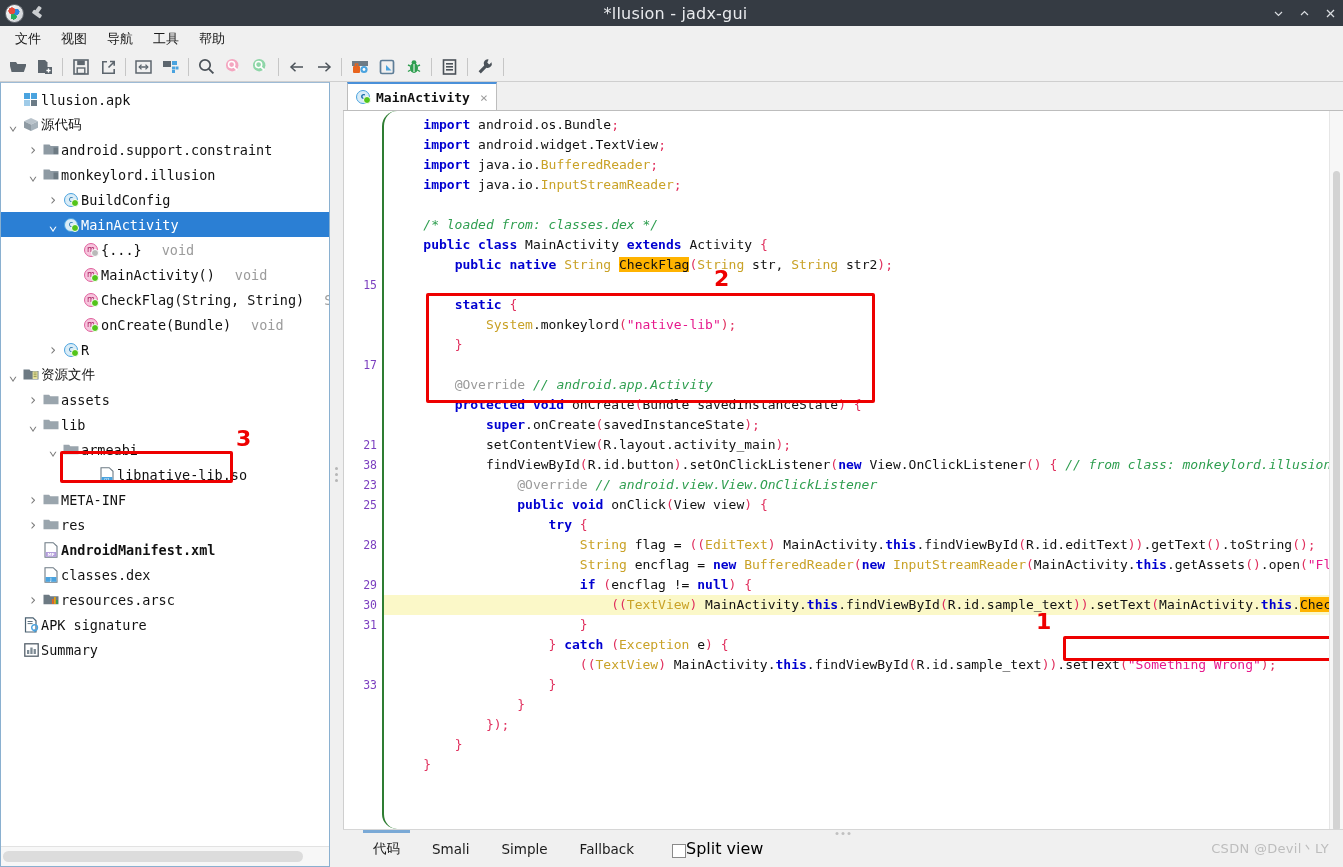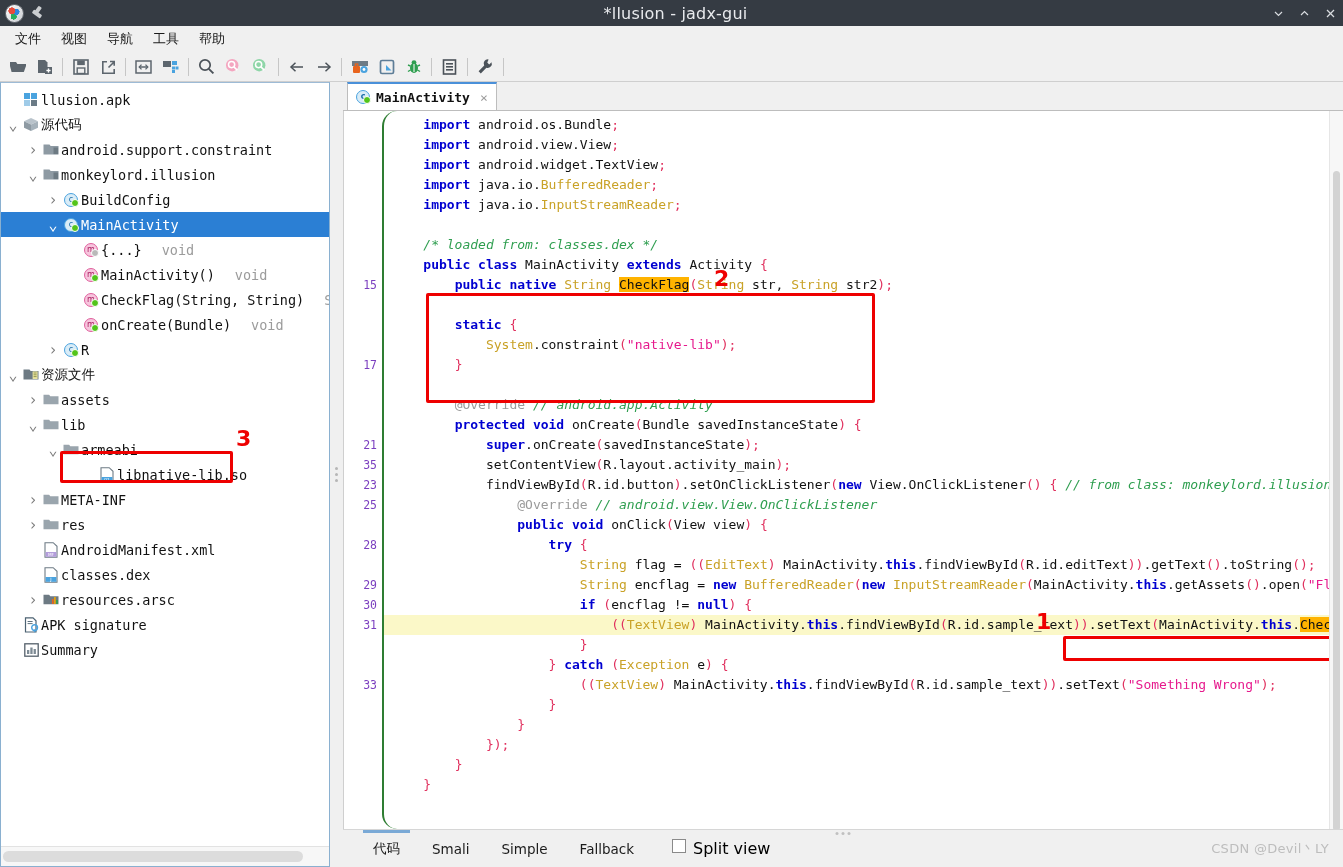--- a/index.html
+++ b/index.html
@@ -212,21 +212,21 @@
     padding-left: 14px; gap: 0; position:relative; border-top:1px solid #d6d6d6;
   }
   .btab {
     font-size: 13.5px; color:#1b1b1b; padding: 0 16px; height:38px;
     display:flex; align-items:center; font-family:"DejaVu Sans", sans-serif;
   }
   .btab.active { position:relative; }
   .btab.active:before {
     content:""; position:absolute; left:6px; right:6px; top:0; height:3px; background:#7aa9d6;
   }
-  .splitview { display:flex; align-items:flex-start; gap:7px; margin-left:22px; }
+  .splitview { display:flex; align-items:flex-end; margin-left:22px; }
   .cbox { width:14px; height:14px; border:1px solid #8a8a8a; background:#ffffff; }
   .watermark {
     margin-left:auto; margin-right:14px; color:#bdbdbd; font-size:13px;
     font-family:"DejaVu Sans", sans-serif; letter-spacing:.3px;
   }
   .grip { position:absolute; left:50%; top:2px; transform:translateX(-50%); display:flex; gap:3px; }
   .grip i { width:3px; height:3px; border-radius:50%; background:#c0c0c0; display:block; }
 </style>
 </head>
 <body>
@@ -556,21 +556,21 @@
             </div>
             <div class="trow" style="padding-left: 24px;">
               <span class="twist" style="font-size: 15px;">›</span>
               <span class="ticon">
                 <svg width="16" height="13" viewBox="0 0 16 13">
                   <path d="M0.5 1.8h5.6l1.2 1.5H15.5v8H0.5z" fill="#9aa5ad"></path>
                 </svg>
               </span>
               <span class="tlabel">res</span>
             </div>
-            <div class="trow" style="padding-left: 24px;">
+            <div class="trow" style="padding-left: 24px; font-weight: bold;">
               <span class="twist"></span>
               <span class="ticon">
                 <svg width="14" height="16" viewBox="0 0 14 16">
                   <path d="M1 0.7h8.2L13 4.3V15.3H1z" fill="#ffffff" stroke="#6e7b85" stroke-width="1.1"></path>
                   <rect x="1.6" y="10" width="10.8" height="4.8" fill="#b39ddb"></rect>
                   <text x="7" y="13.9" font-size="4.2" fill="#ffffff" text-anchor="middle" font-family="DejaVu Sans">MF</text>
                 </svg>
               </span>
               <span class="tlabel">AndroidManifest.xml</span>
             </div>
@@ -661,21 +661,21 @@
             <div class="gl"></div>
             <div class="gl">15</div>
             <div class="gl"></div>
             <div class="gl"></div>
             <div class="gl"></div>
             <div class="gl">17</div>
             <div class="gl"></div>
             <div class="gl"></div>
             <div class="gl"></div>
             <div class="gl">21</div>
-            <div class="gl">35</div>
+            <div class="gl">38</div>
             <div class="gl">23</div>
             <div class="gl">25</div>
             <div class="gl"></div>
             <div class="gl">28</div>
             <div class="gl"></div>
             <div class="gl">29</div>
             <div class="gl">30</div>
             <div class="gl">31</div>
             <div class="gl"></div>
             <div class="gl"></div>
@@ -686,31 +686,30 @@
             <div class="gl"></div>
             <div class="gl"></div>
             <div class="gl"></div>
           </div>
         <div class="codecol" id="codecol">
 
           <div class="redbox" style="left:42px; top:182px; width:449px; height:110px;"></div>
 
           <div class="redbox" style="left:679px; top:525px; width:290px; height:25px;"></div>
         <div class="cline"><span class="plain">    </span><span class="kw">import</span><span class="plain"> android.os.Bundle</span><span class="pun">;</span></div>
-            <div class="cline"><span class="plain">    </span><span class="kw">import</span><span class="plain"> android.view.View</span><span class="pun">;</span></div>
             <div class="cline"><span class="plain">    </span><span class="kw">import</span><span class="plain"> android.widget.TextView</span><span class="pun">;</span></div>
             <div class="cline"><span class="plain">    </span><span class="kw">import</span><span class="plain"> java.io.</span><span class="typ">BufferedReader</span><span class="pun">;</span></div>
             <div class="cline"><span class="plain">    </span><span class="kw">import</span><span class="plain"> java.io.</span><span class="typ">InputStreamReader</span><span class="pun">;</span></div>
             <div class="cline"><span class="plain">    </span></div>
             <div class="cline"><span class="plain">    </span><span class="cmt">/* loaded from: classes.dex */</span></div>
             <div class="cline"><span class="plain">    </span><span class="kw">public class</span><span class="plain"> MainActivity </span><span class="kw">extends</span><span class="plain"> Activity </span><span class="pun">{</span></div>
             <div class="cline"><span class="plain">        </span><span class="kw">public native</span><span class="plain"> </span><span class="typ">String</span><span class="plain"> </span><span class="mark">CheckFlag</span><span class="pun">(</span><span class="typ">String</span><span class="plain"> str, </span><span class="typ">String</span><span class="plain"> str2</span><span class="pun">);</span></div>
             <div class="cline"><span class="plain">        </span></div>
             <div class="cline"><span class="plain">        </span><span class="kw">static</span><span class="plain"> </span><span class="pun">{</span></div>
-            <div class="cline"><span class="plain">            </span><span class="typ">System</span><span class="plain">.</span><span class="plain">constraint</span><span class="pun">(</span><span class="str">"native-lib"</span><span class="pun">);</span></div>
+            <div class="cline"><span class="plain">            </span><span class="typ">System</span><span class="plain">.</span><span class="plain">monkeylord</span><span class="pun">(</span><span class="str">"native-lib"</span><span class="pun">);</span></div>
             <div class="cline"><span class="plain">        </span><span class="pun">}</span></div>
             <div class="cline"><span class="plain">    </span></div>
             <div class="cline"><span class="plain">        </span><span class="ann">@Override</span><span class="plain"> </span><span class="cmt">// android.app.Activity</span></div>
             <div class="cline"><span class="plain">        </span><span class="kw">protected void</span><span class="plain"> onCreate</span><span class="pun">(</span><span class="plain">Bundle savedInstanceState</span><span class="pun">) {</span></div>
             <div class="cline"><span class="plain">            </span><span class="kw">super</span><span class="plain">.onCreate</span><span class="pun">(</span><span class="plain">savedInstanceState</span><span class="pun">);</span></div>
             <div class="cline"><span class="plain">            </span><span class="plain">setContentView</span><span class="pun">(</span><span class="plain">R.layout.activity_main</span><span class="pun">);</span></div>
             <div class="cline"><span class="plain">            </span><span class="plain">findViewById</span><span class="pun">(</span><span class="plain">R.id.button</span><span class="pun">)</span><span class="plain">.setOnClickListener</span><span class="pun">(</span><span class="kw">new</span><span class="plain"> View.OnClickListener</span><span class="pun">() {</span><span class="plain"> </span><span class="cmt">// from class: monkeylord.illusion.MainActivity.1</span></div>
             <div class="cline"><span class="plain">                </span><span class="ann">@Override</span><span class="plain"> </span><span class="cmt">// android.view.View.OnClickListener</span></div>
             <div class="cline"><span class="plain">                </span><span class="kw">public void</span><span class="plain"> onClick</span><span class="pun">(</span><span class="plain">View view</span><span class="pun">) {</span></div>
             <div class="cline"><span class="plain">                    </span><span class="kw">try</span><span class="plain"> </span><span class="pun">{</span></div>

